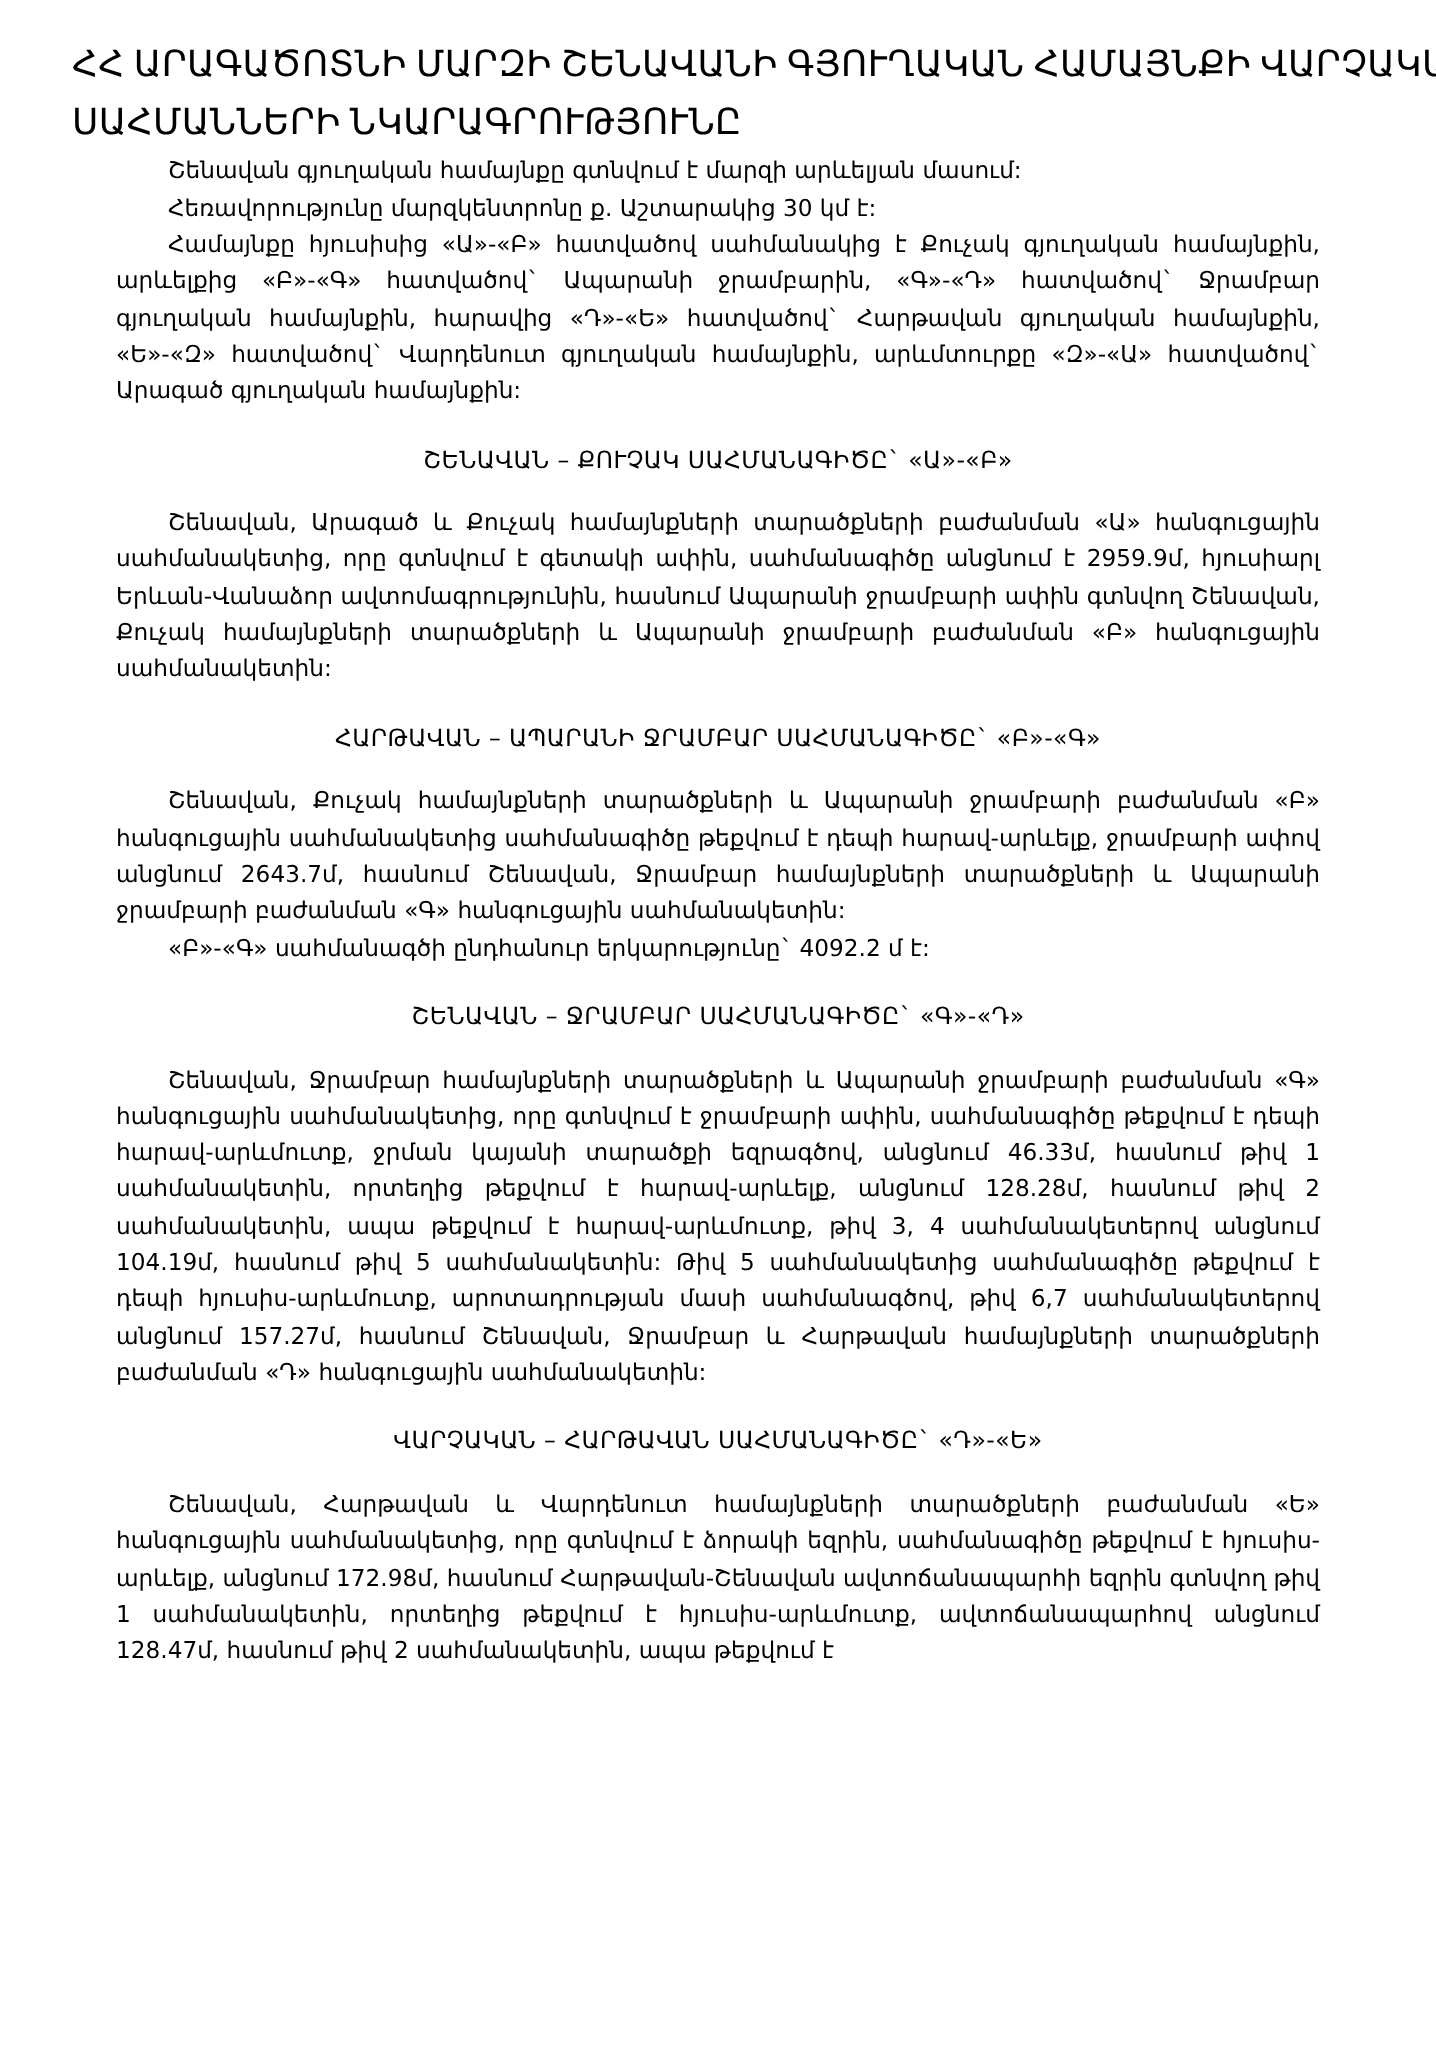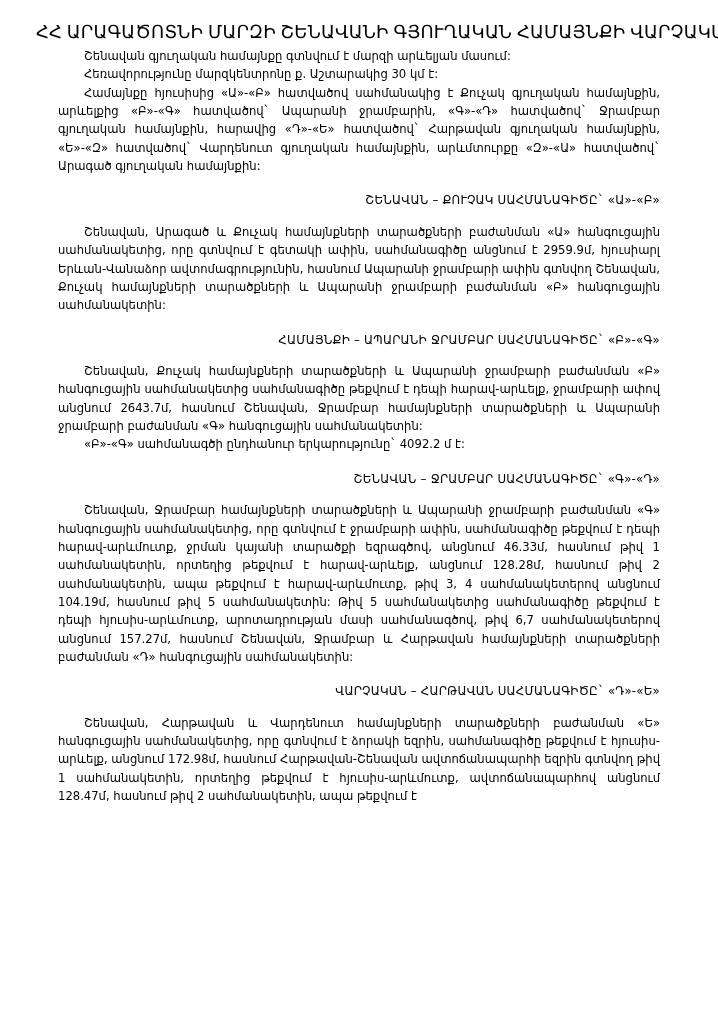--- a/index.html
+++ b/index.html
@@ -43,55 +43,56 @@
   .intro p {
     margin: 0 0 0 0;
     text-indent: 0;
   }
   p.para {
     margin: 0;
     text-indent: 26px;
     text-align: justify;
   }
   .section-head {
-    text-align: right;
+    text-align: center;
     font-size: 11.8px;
     margin: 16px 0 13px 0;
     letter-spacing: 0.2px;
   }
   .quote-line {
     margin: 11px 0 0 0;
     text-indent: 0;
     text-align: left;
   }
 </style>
 </head>
 <body>
 
 <div class="page">
 
   <div class="doc-title">
     <div>ՀՀ ԱՐԱԳԱԾՈՏՆԻ ՄԱՐԶԻ ՇԵՆԱՎԱՆԻ ԳՅՈՒՂԱԿԱՆ ՀԱՄԱՅՆՔԻ ՎԱՐՉԱԿԱՆ</div>
+    <div>ՍԱՀՄԱՆՆԵՐԻ ՆԿԱՐԱԳՐՈՒԹՅՈՒՆԸ</div>
   </div>
 
   <div class="body-block">
 
     <div class="intro">
       <p class="para">Շենավան գյուղական համայնքը գտնվում է  մարզի արևելյան մասում:</p>
       <p class="para">Հեռավորությունը մարզկենտրոնը ք. Աշտարակից 30 կմ է:</p>
       <p class="para">Համայնքը հյուսիսից «Ա»-«Բ» հատվածով սահմանակից է Քուչակ գյուղական համայնքին, արևելքից  «Բ»-«Գ» հատվածով` Ապարանի  ջրամբարին,  «Գ»-«Դ» հատվածով` Ջրամբար    գյուղական համայնքին, հարավից «Դ»-«Ե»   հատվածով` Հարթավան գյուղական համայնքին, «Ե»-«Զ»   հատվածով` Վարդենուտ   գյուղական համայնքին, արևմտուրքը «Զ»-«Ա» հատվածով` Արագած գյուղական համայնքին:</p>
     </div>
 
     <div>
       <div class="section-head">ՇԵՆԱՎԱՆ – ՔՈՒՉԱԿ ՍԱՀՄԱՆԱԳԻԾԸ` «Ա»-«Բ»</div>
       <p class="para">Շենավան, Արագած և Քուչակ համայնքների տարածքների բաժանման «Ա» հանգուցային սահմանակետից, որը գտնվում է գետակի ափին, սահմանագիծը անցնում է 2959.9մ, հյուսիարլ Երևան-Վանաձոր ավտոմագրությունին, հասնում Ապարանի ջրամբարի ափին գտնվող Շենավան, Քուչակ համայնքների տարածքների և Ապարանի ջրամբարի բաժանման «Բ» հանգուցային սահմանակետին:</p>
     </div>
 
     <div>
-      <div class="section-head">ՀԱՄԱՅՆՔԻ – ԱՊԱՐԱՆԻ ՋՐԱՄԲԱՐ ՍԱՀՄԱՆԱԳԻԾԸ`   «Բ»-«Գ»</div>
+      <div class="section-head">ՀԱՐԹԱՎԱՆ – ԱՊԱՐԱՆԻ ՋՐԱՄԲԱՐ ՍԱՀՄԱՆԱԳԻԾԸ`   «Բ»-«Գ»</div>
       <p class="para">Շենավան, Քուչակ  համայնքների  տարածքների  և  Ապարանի  ջրամբարի բաժանման  «Բ»  հանգուցային  սահմանակետից  սահմանագիծը  թեքվում է  դեպի հարավ-արևելք, ջրամբարի ափով անցնում 2643.7մ, հասնում Շենավան, Ջրամբար համայնքների տարածքների և Ապարանի ջրամբարի բաժանման «Գ» հանգուցային սահմանակետին:</p>
       <p class="para quote-line">«Բ»-«Գ» սահմանագծի ընդհանուր երկարությունը` 4092.2  մ է:</p>
     </div>
 
     <div>
       <div class="section-head">ՇԵՆԱՎԱՆ – ՋՐԱՄԲԱՐ ՍԱՀՄԱՆԱԳԻԾԸ`   «Գ»-«Դ»</div>
       <p class="para">Շենավան, Ջրամբար համայնքների տարածքների և Ապարանի ջրամբարի բաժանման «Գ» հանգուցային սահմանակետից,  որը գտնվում է ջրամբարի ափին, սահմանագիծը թեքվում է դեպի հարավ-արևմուտք, ջրման կայանի տարածքի եզրագծով, անցնում 46.33մ, հասնում թիվ 1 սահմանակետին, որտեղից թեքվում է հարավ-արևելք, անցնում 128.28մ, հասնում թիվ 2 սահմանակետին, ապա թեքվում է հարավ-արևմուտք, թիվ 3, 4   սահմանակետերով անցնում 104.19մ, հասնում թիվ 5 սահմանակետին: Թիվ 5 սահմանակետից սահմանագիծը թեքվում է դեպի հյուսիս-արևմուտք, արոտադրության մասի սահմանագծով, թիվ 6,7 սահմանակետերով անցնում 157.27մ, հասնում  Շենավան, Ջրամբար  և Հարթավան համայնքների տարածքների բաժանման «Դ» հանգուցային սահմանակետին:</p>
     </div>
 
     <div>

